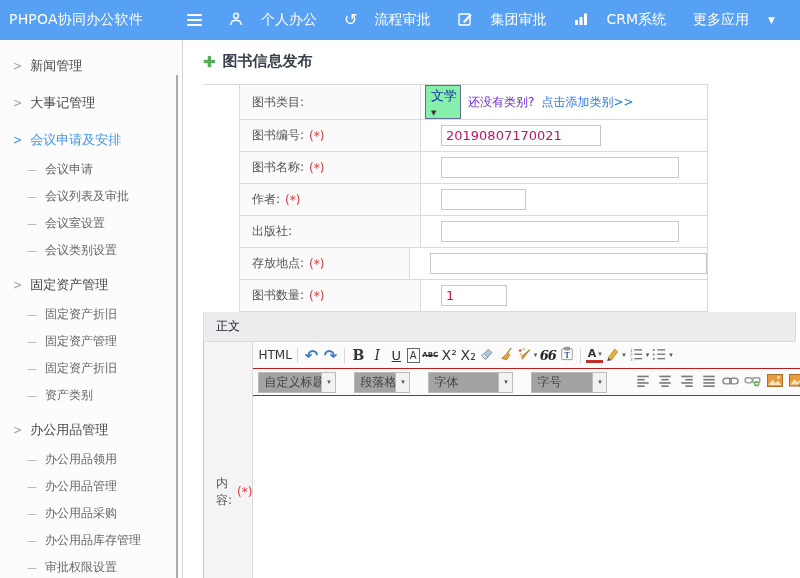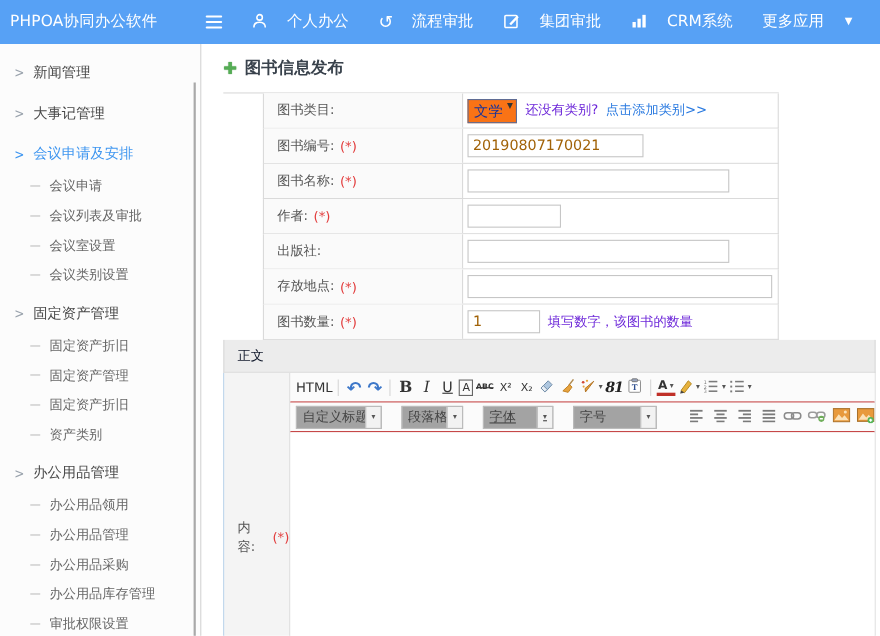--- a/index.html
+++ b/index.html
@@ -35,24 +35,24 @@
   .plus-icon { color:#55ad55; font-size:15px; font-weight:normal; text-shadow:0 0 1px #3f8f3f; }
 
   .form { width:505px; margin-top:13px; border-top:1px solid #dadada;padding-left:36px; }
   .f-row { display:flex; min-height:32px; border:solid #dadada; border-width:0 1px 1px 1px; background:#fff; }
   .f-label { width:181px; border-right:1px solid #dadada; background:#fafafa;
     display:flex; align-items:center; padding-left:12px; color:#555; }
   .f-value { flex:1; display:flex; align-items:center; padding-left:4px; gap:7px; }
   .req { color:#e23c3c; margin-left:5px; }
   .hint { color:#6d28d9; }
   .add-link { color:#2a7ae0; cursor:pointer; }
-  input.f-input { height:21px; border:1px solid #c6c6c6; padding:0 4px; font-size:13px; color:#a16207;
-    font-family:inherit; }
-  .fake-select { border:1px solid #5f6c94; background:#f97316; color:#16339c; font-size:13px;
-    display:flex; align-items:flex-start; gap:4px; padding:1px 3px 1px 5px; cursor:pointer; }
+  input.f-input { height:21px; border:1px solid #c6c6c6; padding:0 4px; font-size:13px; color:#be185d;
+    font-family:inherit;margin-left:16px; }
+  .fake-select { border:1px solid #5f6c94; background:#86efac; color:#16339c; font-size:13px;
+    display:flex; align-items:flex-start; gap:4px; padding:1px 3px 1px 5px; cursor:pointer;flex-direction:column; }
   .sel-caret { font-size:7px; color:#333; }
 
   .f-section { border:solid #dadada; border-width:0 1px 1px 1px; background:#ececec;
     padding:6px 0 6px 12px; color:#0f172a; }
   .f-row.content-row { height:300px; align-items:stretch; border-left-color:#a8c8e4; }
   .f-row.content-row .f-label { background:#f4f4f4; }
   .f-value.editor-cell { display:block; padding:0; }
 
   
   .ed-toolbar { background:#fbfbfb; border-bottom:1px solid #b91c1c; display:flex; align-items:center;
@@ -60,21 +60,21 @@
   .tb-btn { display:inline-flex; align-items:center; justify-content:center; min-width:17px; height:21px;
     font-size:12px; color:#333; cursor:pointer; }
   .tb-sep { width:1px; height:15px; background:#d6d6d6; margin:0 3px; }
   .tb-caret { font-size:7px; color:#555; margin-left:2px; }
   .tb-undo,.tb-redo { color:#3e78c9; font-size:16px; font-weight:bold; }
   .tb-bold { font-family:"DejaVu Serif","Liberation Serif",serif; font-weight:bold; font-size:14px; }
   .tb-italic { font-family:"DejaVu Serif","Liberation Serif",serif; font-style:italic; font-size:14px; }
   .tb-underline { font-size:13px; text-decoration:underline; }
   .tb-font-box { font-size:10px; border:1px solid #666; line-height:11px; padding:0 2px; min-width:0; height:15px; }
   .tb-strikethrough { font-size:7px; font-weight:bold; text-decoration:line-through; }
-  .tb-superscript,.tb-subscript { font-size:10px; }
+  .tb-superscript,.tb-subscript { font-size:14px; }
   .tb-blockquote { font-family:"DejaVu Serif","Liberation Serif",serif; font-weight:bold; font-style:italic;
     letter-spacing:-1px; font-size:13px; color:#222; }
   .tb-font-color { font-size:11px; font-weight:bold; border-bottom:3px solid #c03028; height:15px; }
 
   .ed-select { height:21px; border:1px solid #bbb; background:#a3a3a3; display:flex; align-items:center;
     font-size:12px; color:#444; margin-right:16px; cursor:pointer; }
   .ed-select .lbl { flex:1; padding-left:5px; white-space:nowrap; overflow:hidden; }
   .ed-sel-arrow { width:14px; align-self:stretch; border-left:1px solid #bbb; background:#f2f2f2;
     display:flex; align-items:center; justify-content:center; font-size:7px; color:#555; }
   .r2-icons { display:flex; gap:5px; margin-left:9px; }
@@ -271,21 +271,20 @@
           <input class="f-input" value="" style="width: 277px;">
         </div>
       </div>
       <div class="f-row">
         <div class="f-label">
           <span>图书数量:</span>
           <span class="req">(*)</span>
         </div>
         <div class="f-value">
           <input class="f-input" value="1" style="width: 66px;">
-          <span class="hint">填写数字，该图书的数量</span>
         </div>
       </div>
     </div>
 
   <div style="width:593px">
     <div class="f-section">正文</div>
     <div class="f-row content-row">
       <div class="f-label">
         <span>内容:</span>
         <span class="req">(*)</span>
@@ -339,21 +338,21 @@
             <span class="tb-btn tb-format-brush">
               <span><svg width="15" height="14" viewBox="0 0 16 16">
                   <circle cx="3" cy="4" r="1.4" fill="#d14836"></circle>
                   <circle cx="7" cy="2.5" r="1.2" fill="#e7a33e"></circle>
                   <circle cx="3.5" cy="8.5" r="1.1" fill="#e7a33e"></circle>
                   <path d="M14 3 L7.5 11.5 L5.5 14 L5 10.5 Z" fill="#e7a33e" stroke="#b07020"></path>
                 </svg></span>
               <span class="tb-caret">▾</span>
             </span>
             <span class="tb-btn tb-blockquote">
-              <span>81</span>
+              <span>66</span>
             </span>
             <span class="tb-btn tb-paste-text">
               <span><svg width="14" height="15" viewBox="0 0 16 16">
                   <rect x="2" y="2.5" width="12" height="12.5" rx="1" fill="#fff" stroke="#8a8a8a"></rect>
                   <rect x="5" y="1" width="6" height="3" rx="1" fill="#9aa6c0" stroke="#777"></rect>
                   <text x="8" y="13" font-size="9" text-anchor="middle" fill="#2f4f8f" font-family="serif" font-weight="bold">T</text>
                 </svg></span>
             </span>
             <span class="tb-sep"></span>
             <span class="tb-btn tb-font-color">
@@ -392,21 +391,21 @@
           </div>
         <div class="ed-toolbar" id="tb-row2">
             <span class="ed-select" style="width: 78px;">
               <span class="lbl">自定义标题</span>
               <span class="ed-sel-arrow">▾</span>
             </span>
             <span class="ed-select" style="width: 56px;">
               <span class="lbl">段落格式</span>
               <span class="ed-sel-arrow">▾</span>
             </span>
-            <span class="ed-select" style="width: 64px; text-decoration: underline;">
+            <span class="ed-select" style="width: 85px;">
               <span class="lbl">字体</span>
               <span class="ed-sel-arrow">▾</span>
             </span>
             <span class="ed-select" style="width: 76px;">
               <span class="lbl">字号</span>
               <span class="ed-sel-arrow">▾</span>
             </span>
             <span class="r2-icons">
               <span class="tb-btn">
                 <span><svg width="16" height="13" viewBox="0 0 16 16">

